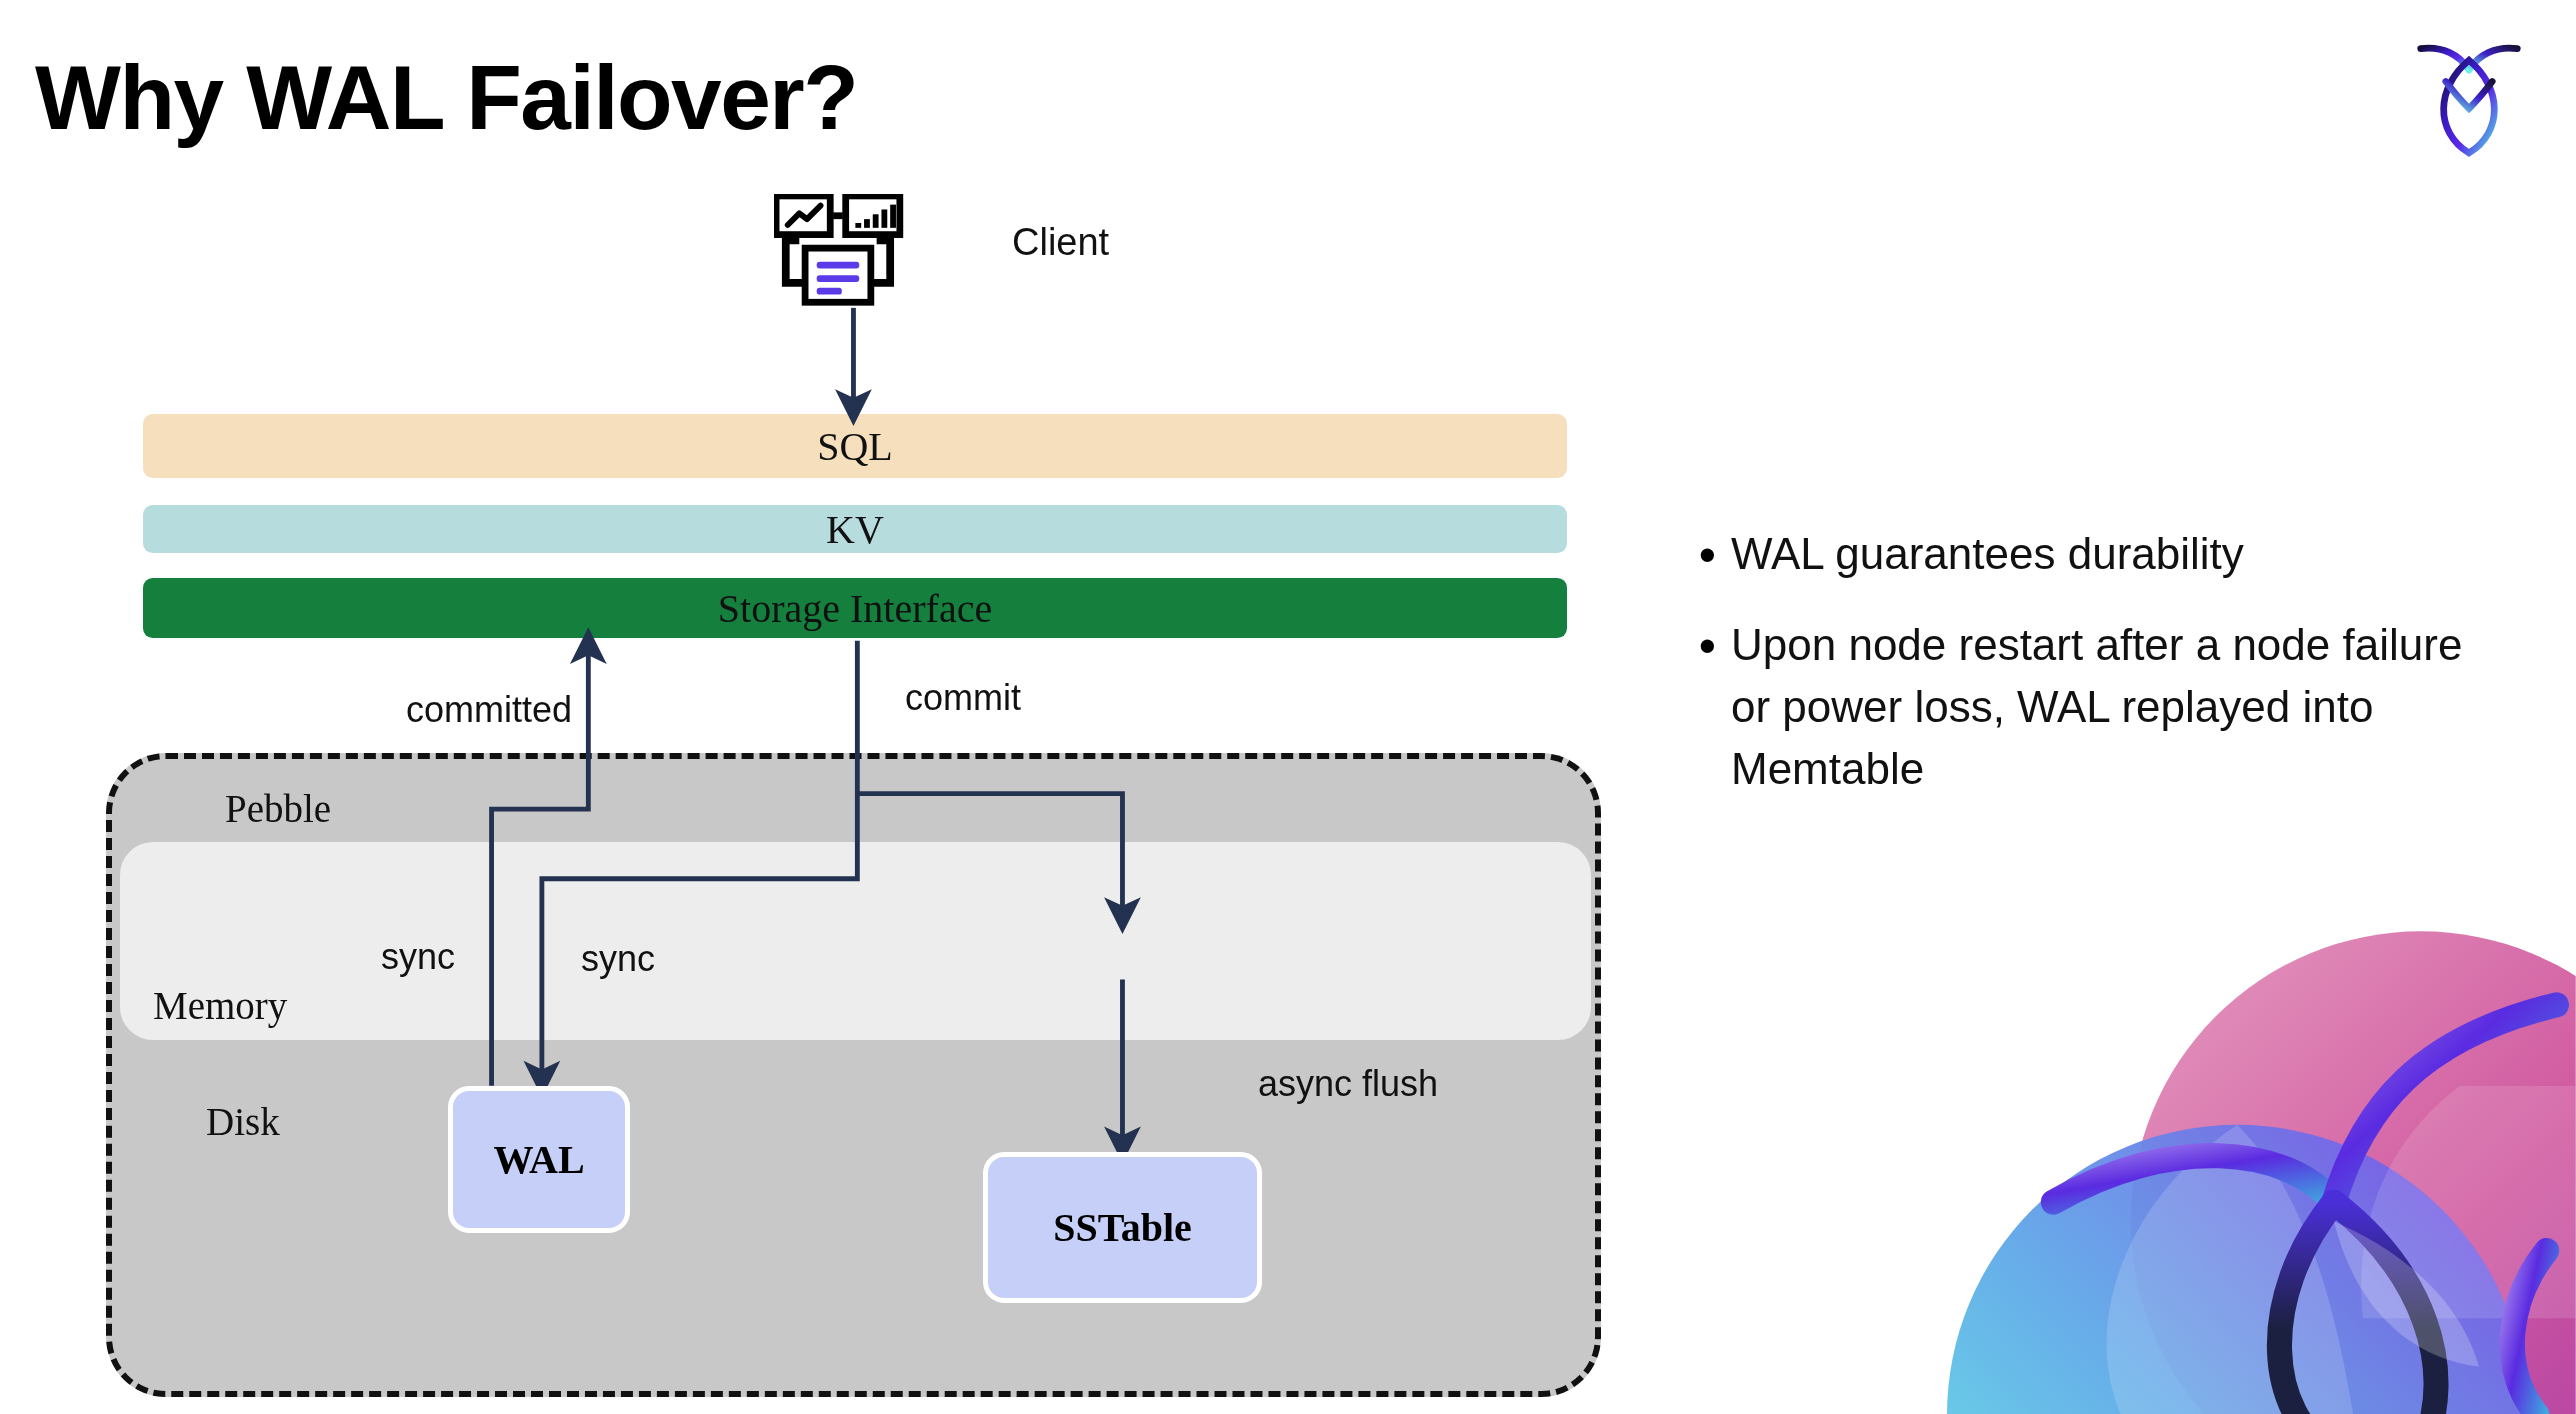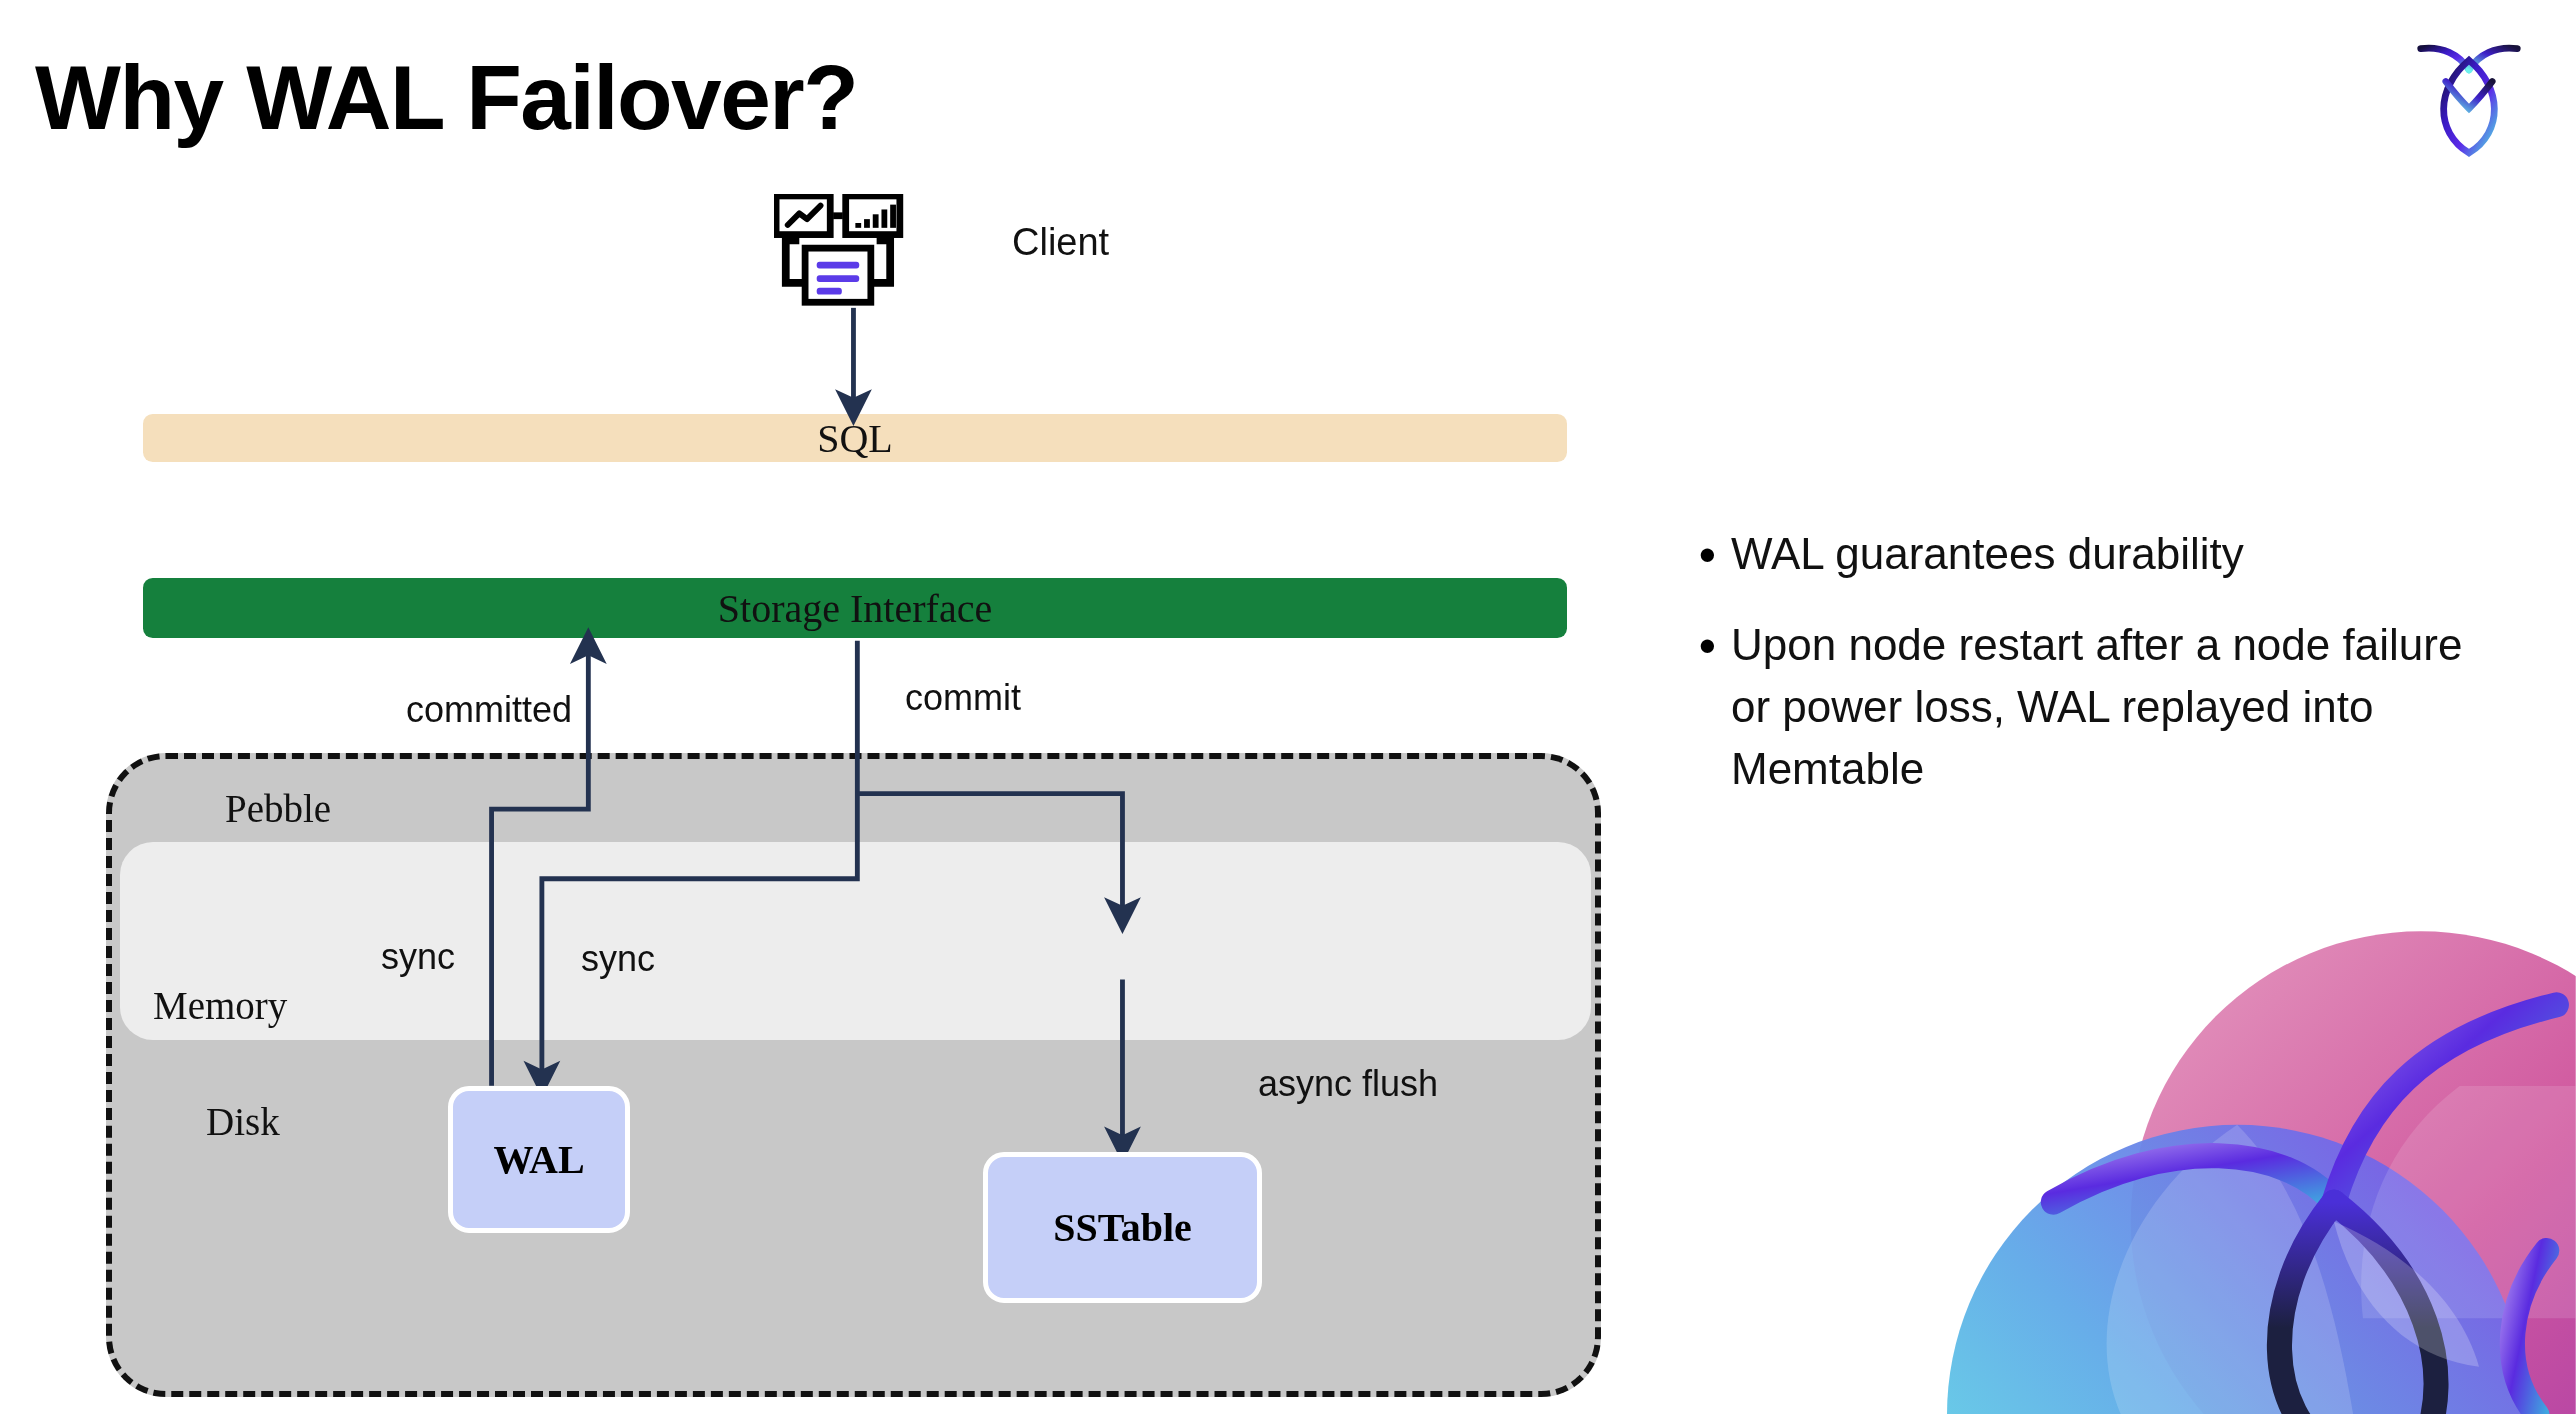--- a/index.html
+++ b/index.html
@@ -80,21 +80,21 @@
     left: 143px;
     width: 1424px;
     border-radius: 9.7px;
     display: flex;
     align-items: center;
     justify-content: center;
     font-family: "Liberation Serif", serif;
     font-size: 40px;
     color: #111111;
   }
-  #bar-sql      { top: 414px; height: 48px; background: #F5DFBC; }
+  #bar-sql      { top: 414px; height: 64px; background: #F5DFBC; }
   #bar-kv       { top: 505px; height: 48px; background: #B7DCDE; }
   #bar-storage  { top: 578px; height: 60px; background: #15803d; text-align: center; }
 
   
   #pebble-container {
     position: absolute;
     left: 106px;
     top: 753px;
     width: 1495px;
     height: 644px;
@@ -322,20 +322,21 @@
 
       <rect x="32" y="56" width="68" height="56" fill="#FFFFFF" stroke="#000000" stroke-width="7"></rect>
       <rect x="44" y="70" width="44" height="7" rx="3" fill="#5B3BE8"></rect>
       <rect x="44" y="84" width="44" height="7" rx="3" fill="#5B3BE8"></rect>
       <rect x="44" y="97" width="26" height="7" rx="3" fill="#5B3BE8"></rect>
     </svg>
   </div>
   <div id="client-label">Client</div>
 
   <div id="bar-sql" class="layer-bar">SQL</div>
+  <div id="bar-kv" class="layer-bar">KV</div>
   <div id="bar-storage" class="layer-bar">Storage Interface</div>
 
   <div id="pebble-container"></div>
   <div id="pebble-label">Pebble</div>
 
   <div id="memory-band"></div>
   <div id="memory-label">Memory</div>
   <div id="disk-label">Disk</div>
 
   <svg id="edges" width="1645" height="1415" style="position:absolute;left:0;top:0;pointer-events:none;" xmlns="http://www.w3.org/2000/svg" viewBox="0 0 1700 1462">

